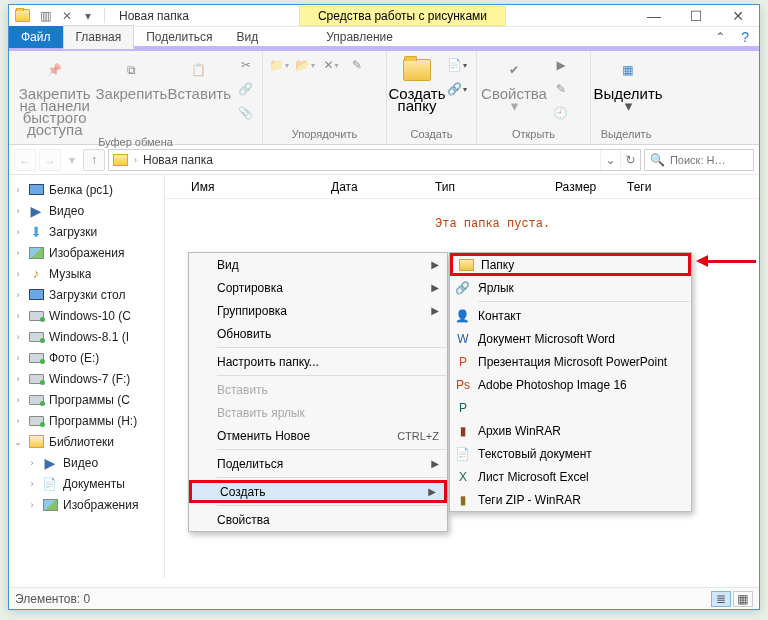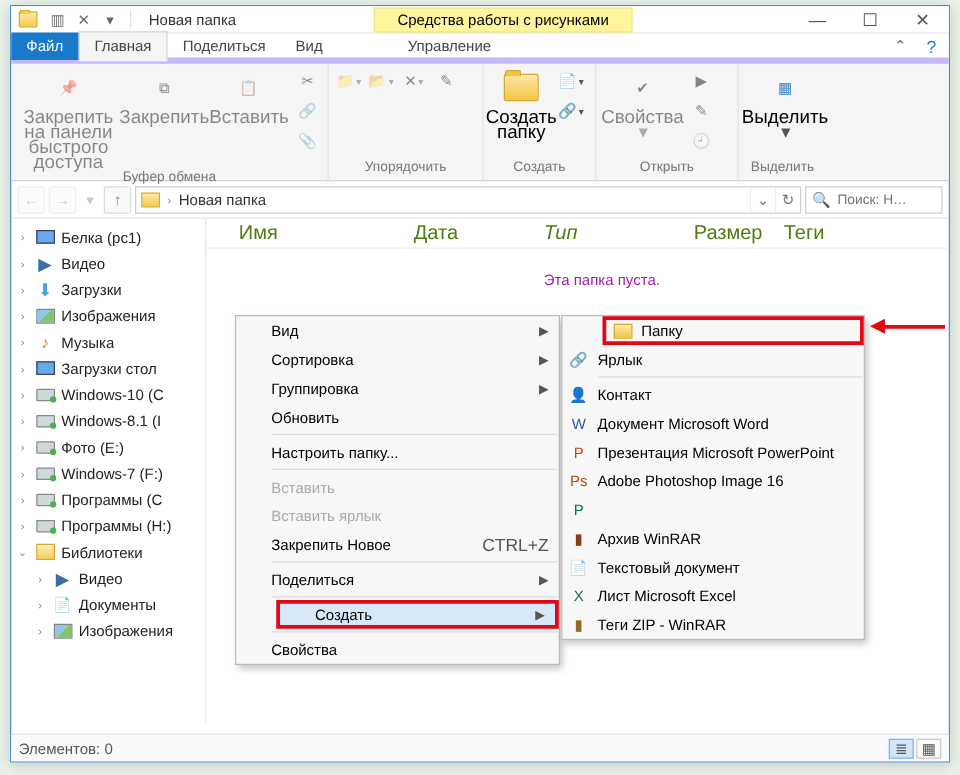--- a/index.html
+++ b/index.html
@@ -52,39 +52,39 @@
 .body{display:flex;height:403px;}
 .nav{width:156px;border-right:1px solid #e6e6e6;overflow:hidden;padding:4px 0;}
 .nrow{display:flex;align-items:center;height:21px;padding:0 4px;gap:5px;position:relative;}
 .nrow .caret{width:10px;color:#888;font-size:9px;text-align:center;}
 .nrow .nic{width:16px;height:14px;display:flex;align-items:center;justify-content:center;}
 .nrow .nlab{font-size:12px;color:#222;white-space:nowrap;overflow:hidden;text-overflow:ellipsis;}
 .nrow.child{padding-left:18px;}
 
 .content{flex:1;position:relative;}
 .cols{height:24px;display:flex;align-items:center;border-bottom:1px solid #eee;}
-.col{font-size:16px;color:#4d7c0f;padding:0 4px;}
+.col{font-size:12px;color:#000000;padding:0 4px;}
 .col.name{width:140px;margin-left:22px;}
 .col.date{width:104px;}
-.col.type{width:120px;font-style:italic;}
+.col.type{width:120px;}
 .col.size{width:72px;}
 .col.tags{width:60px;}
-.empty{color:#a21caf;font-size:12px;margin:18px 0 0 270px;}
+.empty{color:#c2410c;font-size:12px;margin:18px 0 0 270px;font-family:Liberation Mono, monospace;}
 
 .ctx{position:absolute;background:#f7f7f7;border:1px solid #bcbcbc;box-shadow:2px 3px 6px rgba(0,0,0,.25);}
 .ctx1{left:188px;top:252px;width:260px;}
 .ctx2{left:449px;top:252px;width:243px;}
 .ctx .mi{height:23px;display:flex;align-items:center;padding:0 8px 0 28px;font-size:12px;position:relative;}
 .ctx .mi .arr{margin-left:auto;color:#555;font-size:10px;}
-.ctx .mi .sc{margin-left:auto;color:#555;font-size:14px;}
+.ctx .mi .sc{margin-left:auto;color:#555;font-size:11px;}
 .ctx .mi.dis{color:#aaa;}
 .ctx .sep{height:1px;background:#dcdcdc;margin:2px 1px 2px 28px;}
 .ctx .mi.hi{background:#d7e8f8;}
 .ctx .mi .mic{position:absolute;left:5px;width:16px;height:16px;display:flex;align-items:center;justify-content:center;}
-.redbox{border:3px solid #e30613;margin-left:32px;}
+.redbox{border:3px solid #e30613;}
 .arrow{position:absolute;left:700px;top:260px;width:56px;height:3px;background:#e30613;}
 .arrow:before{content:"";position:absolute;left:-10px;top:-5px;border:6px solid transparent;border-right:12px solid #e30613;}
 
 .status{position:absolute;left:0;right:0;bottom:0;height:22px;border-top:1px solid #e6e6e6;display:flex;align-items:center;padding:0 6px;font-size:11px;color:#555;background:#fafafa;}
 .status .vbtns{margin-left:auto;display:flex;gap:2px;}
 .status .vbtn{width:20px;height:16px;border:1px solid #ccc;display:flex;align-items:center;justify-content:center;}
 .status .vbtn.active{background:#cfe6fb;border-color:#7fb6e8;}
 
 .ic-folder{width:28px;height:22px;background:linear-gradient(#ffe9a6,#f2c44a);border:1px solid #d6a830;border-radius:2px;position:relative;}
 .ic-folder:before{content:"";position:absolute;left:0;top:-4px;width:11px;height:4px;background:#f2c44a;border:1px solid #d6a830;border-bottom:none;border-radius:2px 2px 0 0;}
@@ -406,21 +406,21 @@
       <span>Настроить папку...</span>
     </div>
     <div class="sep"></div>
     <div class="mi dis">
       <span>Вставить</span>
     </div>
     <div class="mi dis">
       <span>Вставить ярлык</span>
     </div>
     <div class="mi">
-      <span>Закрепить Новое</span>
+      <span>Отменить Новое</span>
       <span class="sc">CTRL+Z</span>
     </div>
     <div class="sep"></div>
     <div class="mi">
       <span>Поделиться</span>
       <span class="arr">▶</span>
     </div>
     <div class="sep"></div>
     <div class="mi hi redbox">
       <span>Создать</span>

